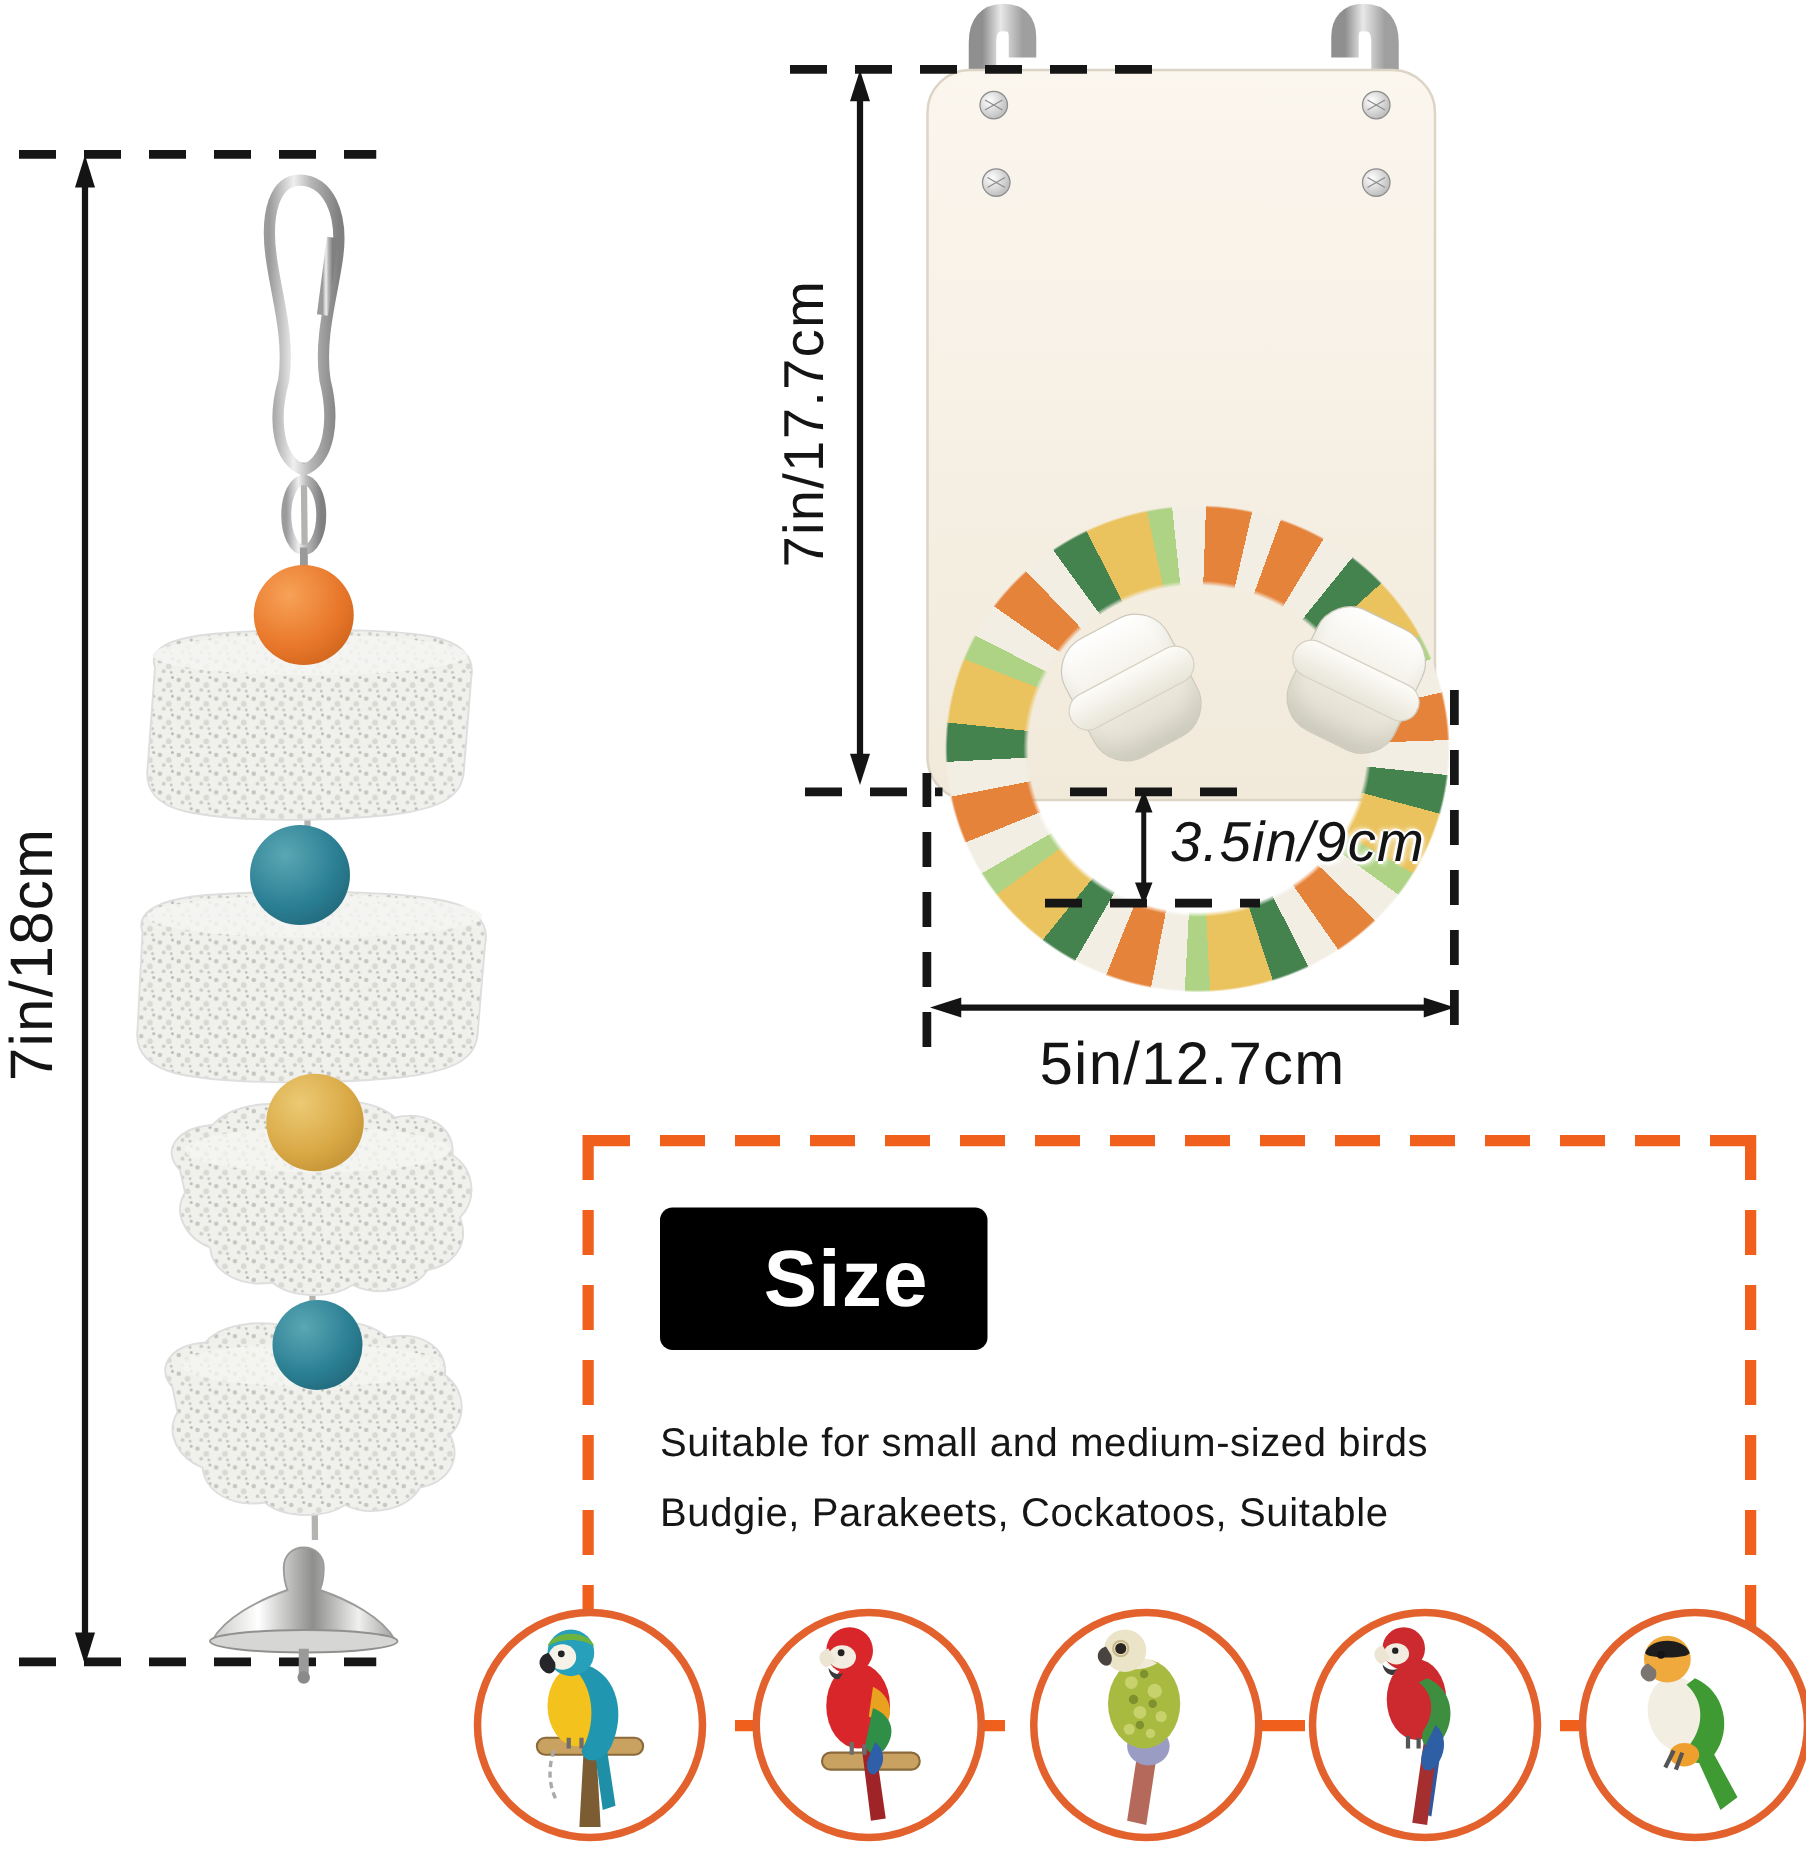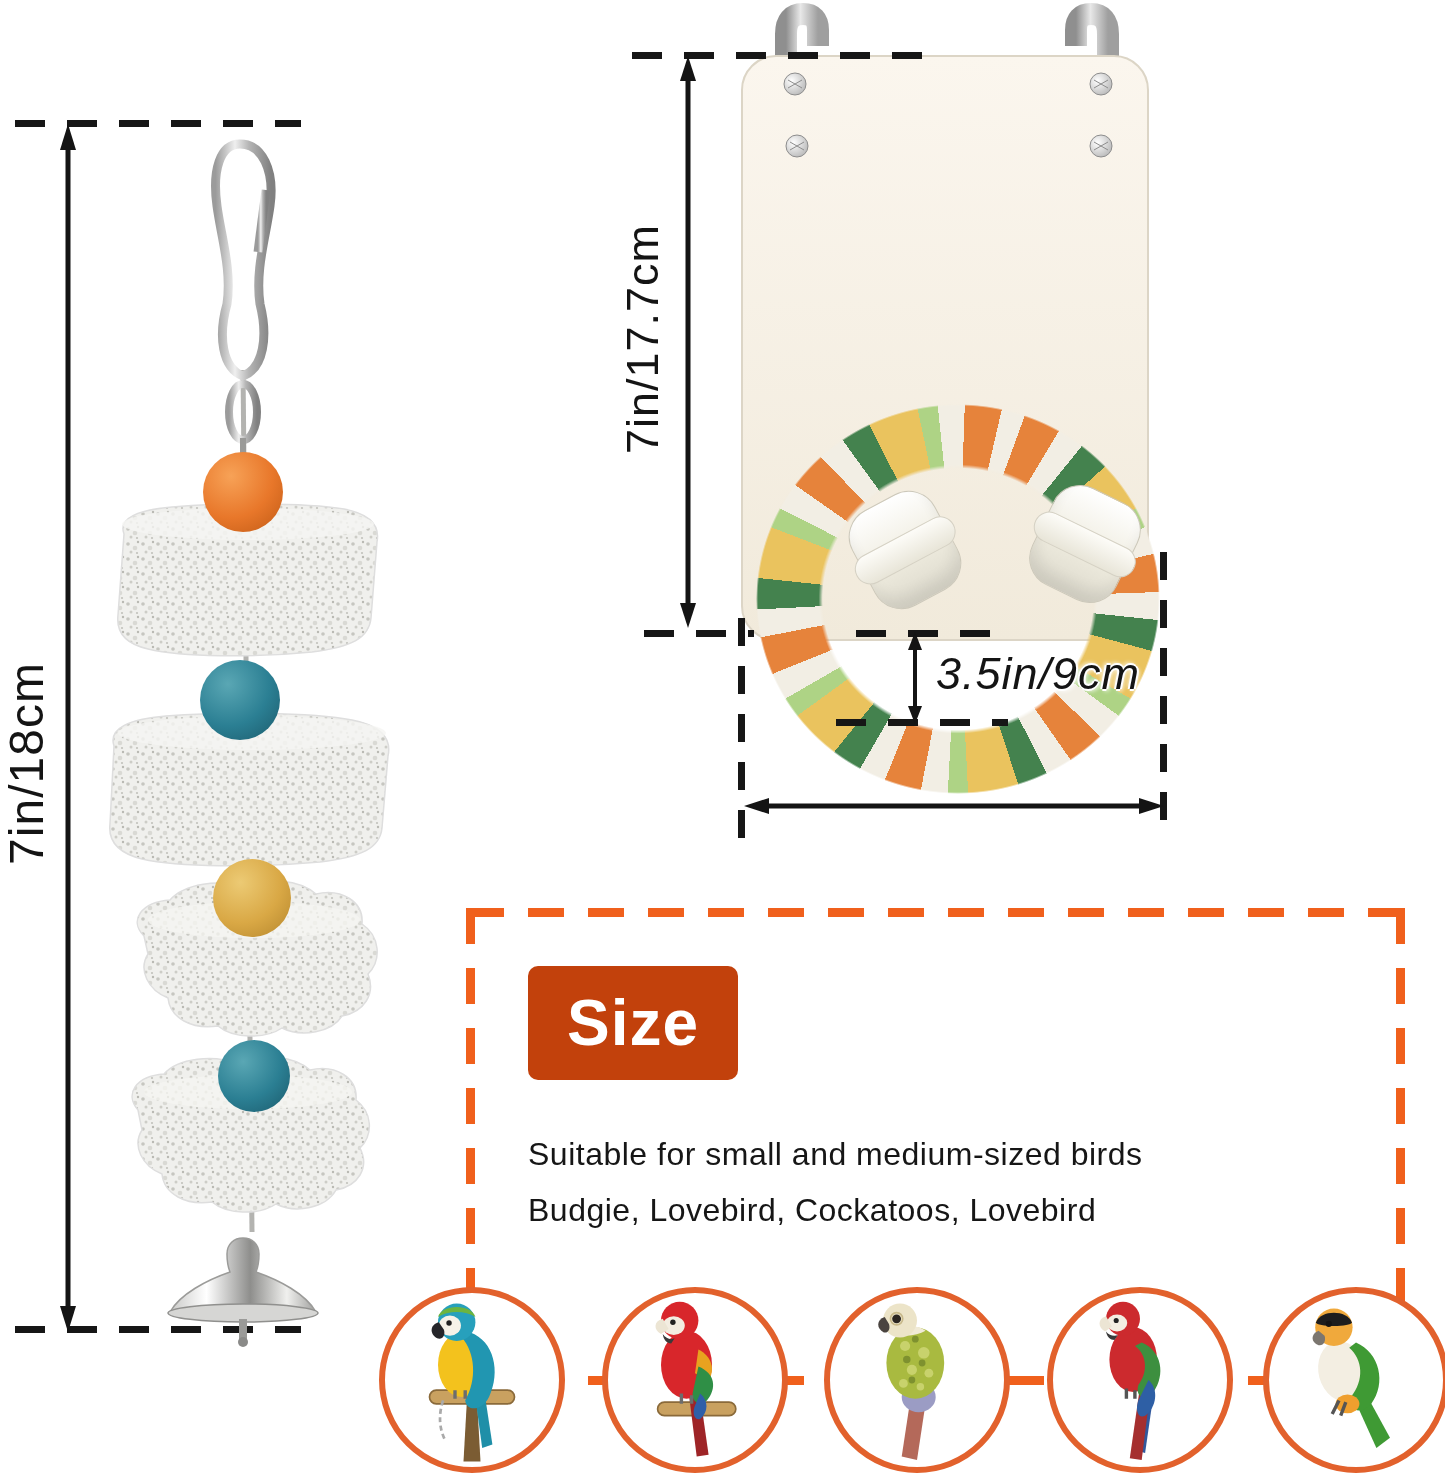--- a/index.html
+++ b/index.html
@@ -30,22 +30,22 @@
       #eac35e 28deg 43deg, #aed385 43deg 49deg, #f2eee4 49deg 57deg);
     -webkit-mask:radial-gradient(closest-side, transparent 67%, #000 69%, #000 99%, transparent 100%);
     mask:radial-gradient(closest-side, transparent 67%, #000 69%, #000 99%, transparent 100%);
   }
   .ferrule { position:absolute; width:92px; height:106px; border-radius:30px;
     background:linear-gradient(180deg,#ffffff,#efecdf 55%,#dcd9cc);
     border:1px solid #ccc8ba; box-shadow:inset 0 -12px 14px rgba(0,0,0,.07); }
   .ferrule-ridge { position:absolute; left:-9px; right:-9px; top:36%; height:27%;
     background:linear-gradient(180deg,#fdfcf8,#e8e5d8); border:1px solid #d5d1c4; border-radius:18px; }
   
-  .size-badge { position:absolute; left:528px; top:966px; width:210px; height:114px;
-    background:#c2410c; border-radius:10px; display:flex; align-items:center; justify-content:center; }
+  .size-badge { position:absolute; left:528px; top:966px; width:226px; height:114px;
+    background:#000000; border-radius:10px; display:flex; align-items:center; justify-content:center;padding-left:36px; }
   .size-badge span { color:#ffffff; font-weight:bold; font-size:64px; letter-spacing:1px; }
   .panel-line { position:absolute; left:528px; font-size:32px; color:#161616; letter-spacing:.5px; white-space:nowrap; }
   
   .bird-circle { position:absolute; top:1287px; width:174px; height:174px; background:#fff;
     border:6px solid #e2612c; border-radius:50%; overflow:hidden; }
   .bird-circle svg { display:block; margin:2px auto 0; }
 </style>
 </head>
 <body>
 
@@ -203,31 +203,32 @@
   </svg>
   <div class="dim-label halo" style="left:936px;top:648px;font-size:45px">3.5in/9cm</div>
 
   <div class="dash-v" style="left:738px;top:618px;height:222px"></div>
   <div class="dash-v" style="left:1160px;top:552px;height:288px"></div>
   <svg class="arrow" style="left:742px;top:788px" width="424" height="36" viewBox="0 0 424 36">
     <line x1="14" y1="18" x2="410" y2="18" stroke="#141414" stroke-width="5"></line>
     <polygon points="2,18 27,10 27,26" fill="#141414"></polygon>
     <polygon points="422,18 397,10 397,26" fill="#141414"></polygon>
   </svg>
+  <div class="dim-label center-text" style="left:742px;top:824px;width:424px;font-size:48px">5in/12.7cm</div>
 
   <div class="odash-h" style="left:468px;top:908px;width:937px"></div>
   <div class="odash-v" style="left:466px;top:908px;height:477px"></div>
   <div class="odash-v" style="left:1396px;top:908px;height:477px"></div>
   <div class="odash-h" style="left:468px;top:1376px;width:937px"></div>
 
   <div class="size-badge">
     <span>Size</span>
   </div>
   <div class="panel-line" style="top:1136px">Suitable for small and medium-sized birds</div>
-  <div class="panel-line" style="top:1192px">Budgie, Lovebird, Cockatoos, Lovebird</div>
+  <div class="panel-line" style="top:1192px">Budgie, Parakeets, Cockatoos, Suitable</div>
 
   <div class="bird-circle" style="left:379px">
     <svg width="170" height="170" viewBox="0 0 100 100" aria-label="Blue-and-gold Macaw">
       <path d="M47,62 L53,62 L55,98 L45,98 Z" fill="#7b5c33"></path>
       <rect x="25" y="56" width="50" height="8" rx="4" fill="#c9a160" stroke="#8a6a3a" stroke-width="1"></rect>
       <path d="M33,62 C30,71 31,79 34,85" stroke="#aaaaaa" stroke-width="1.6" fill="none" stroke-dasharray="3 2"></path>
       <path d="M55,42 L62,88 L56,90 L50,46 Z" fill="#1f8fa8"></path>
       <ellipse cx="44" cy="41" rx="14" ry="19" fill="#f3c21d"></ellipse>
       <path d="M49,22 C63,27 67,45 60,60 C56,68 47,69 46,62 C53,50 52,34 44,25 Z" fill="#2196b1"></path>
       <circle cx="41" cy="16" r="11" fill="#27a0bc"></circle>

